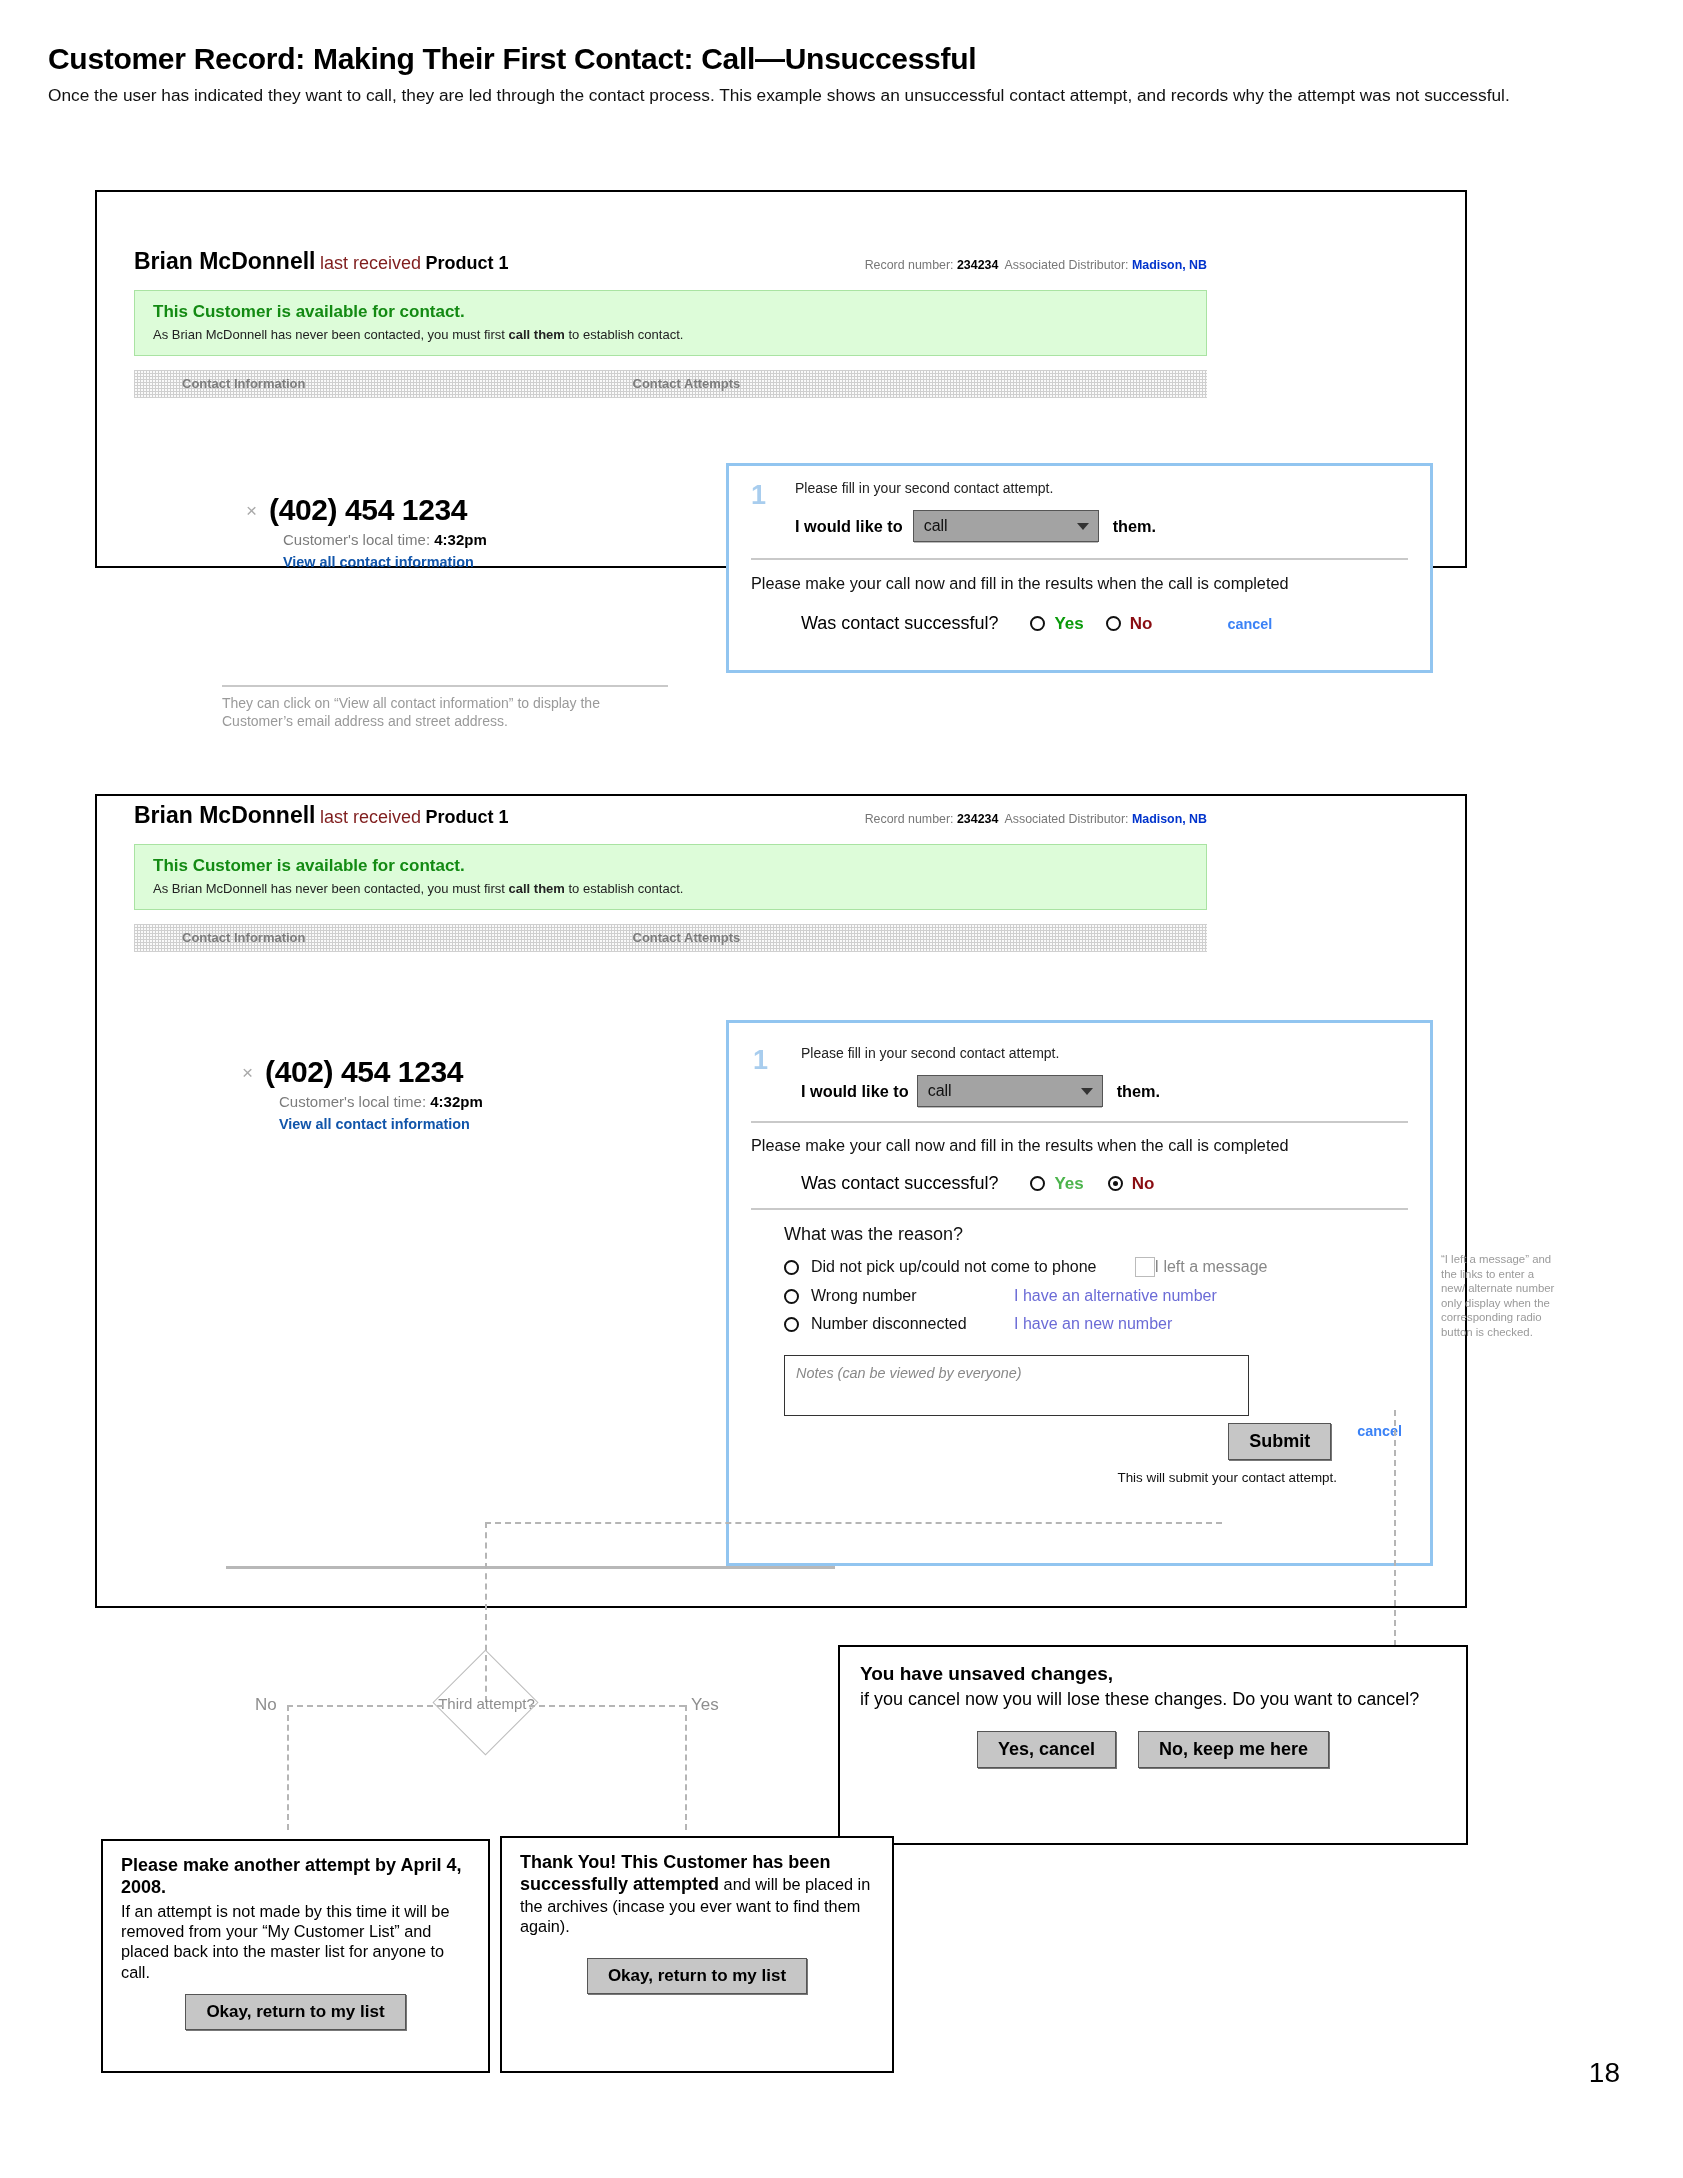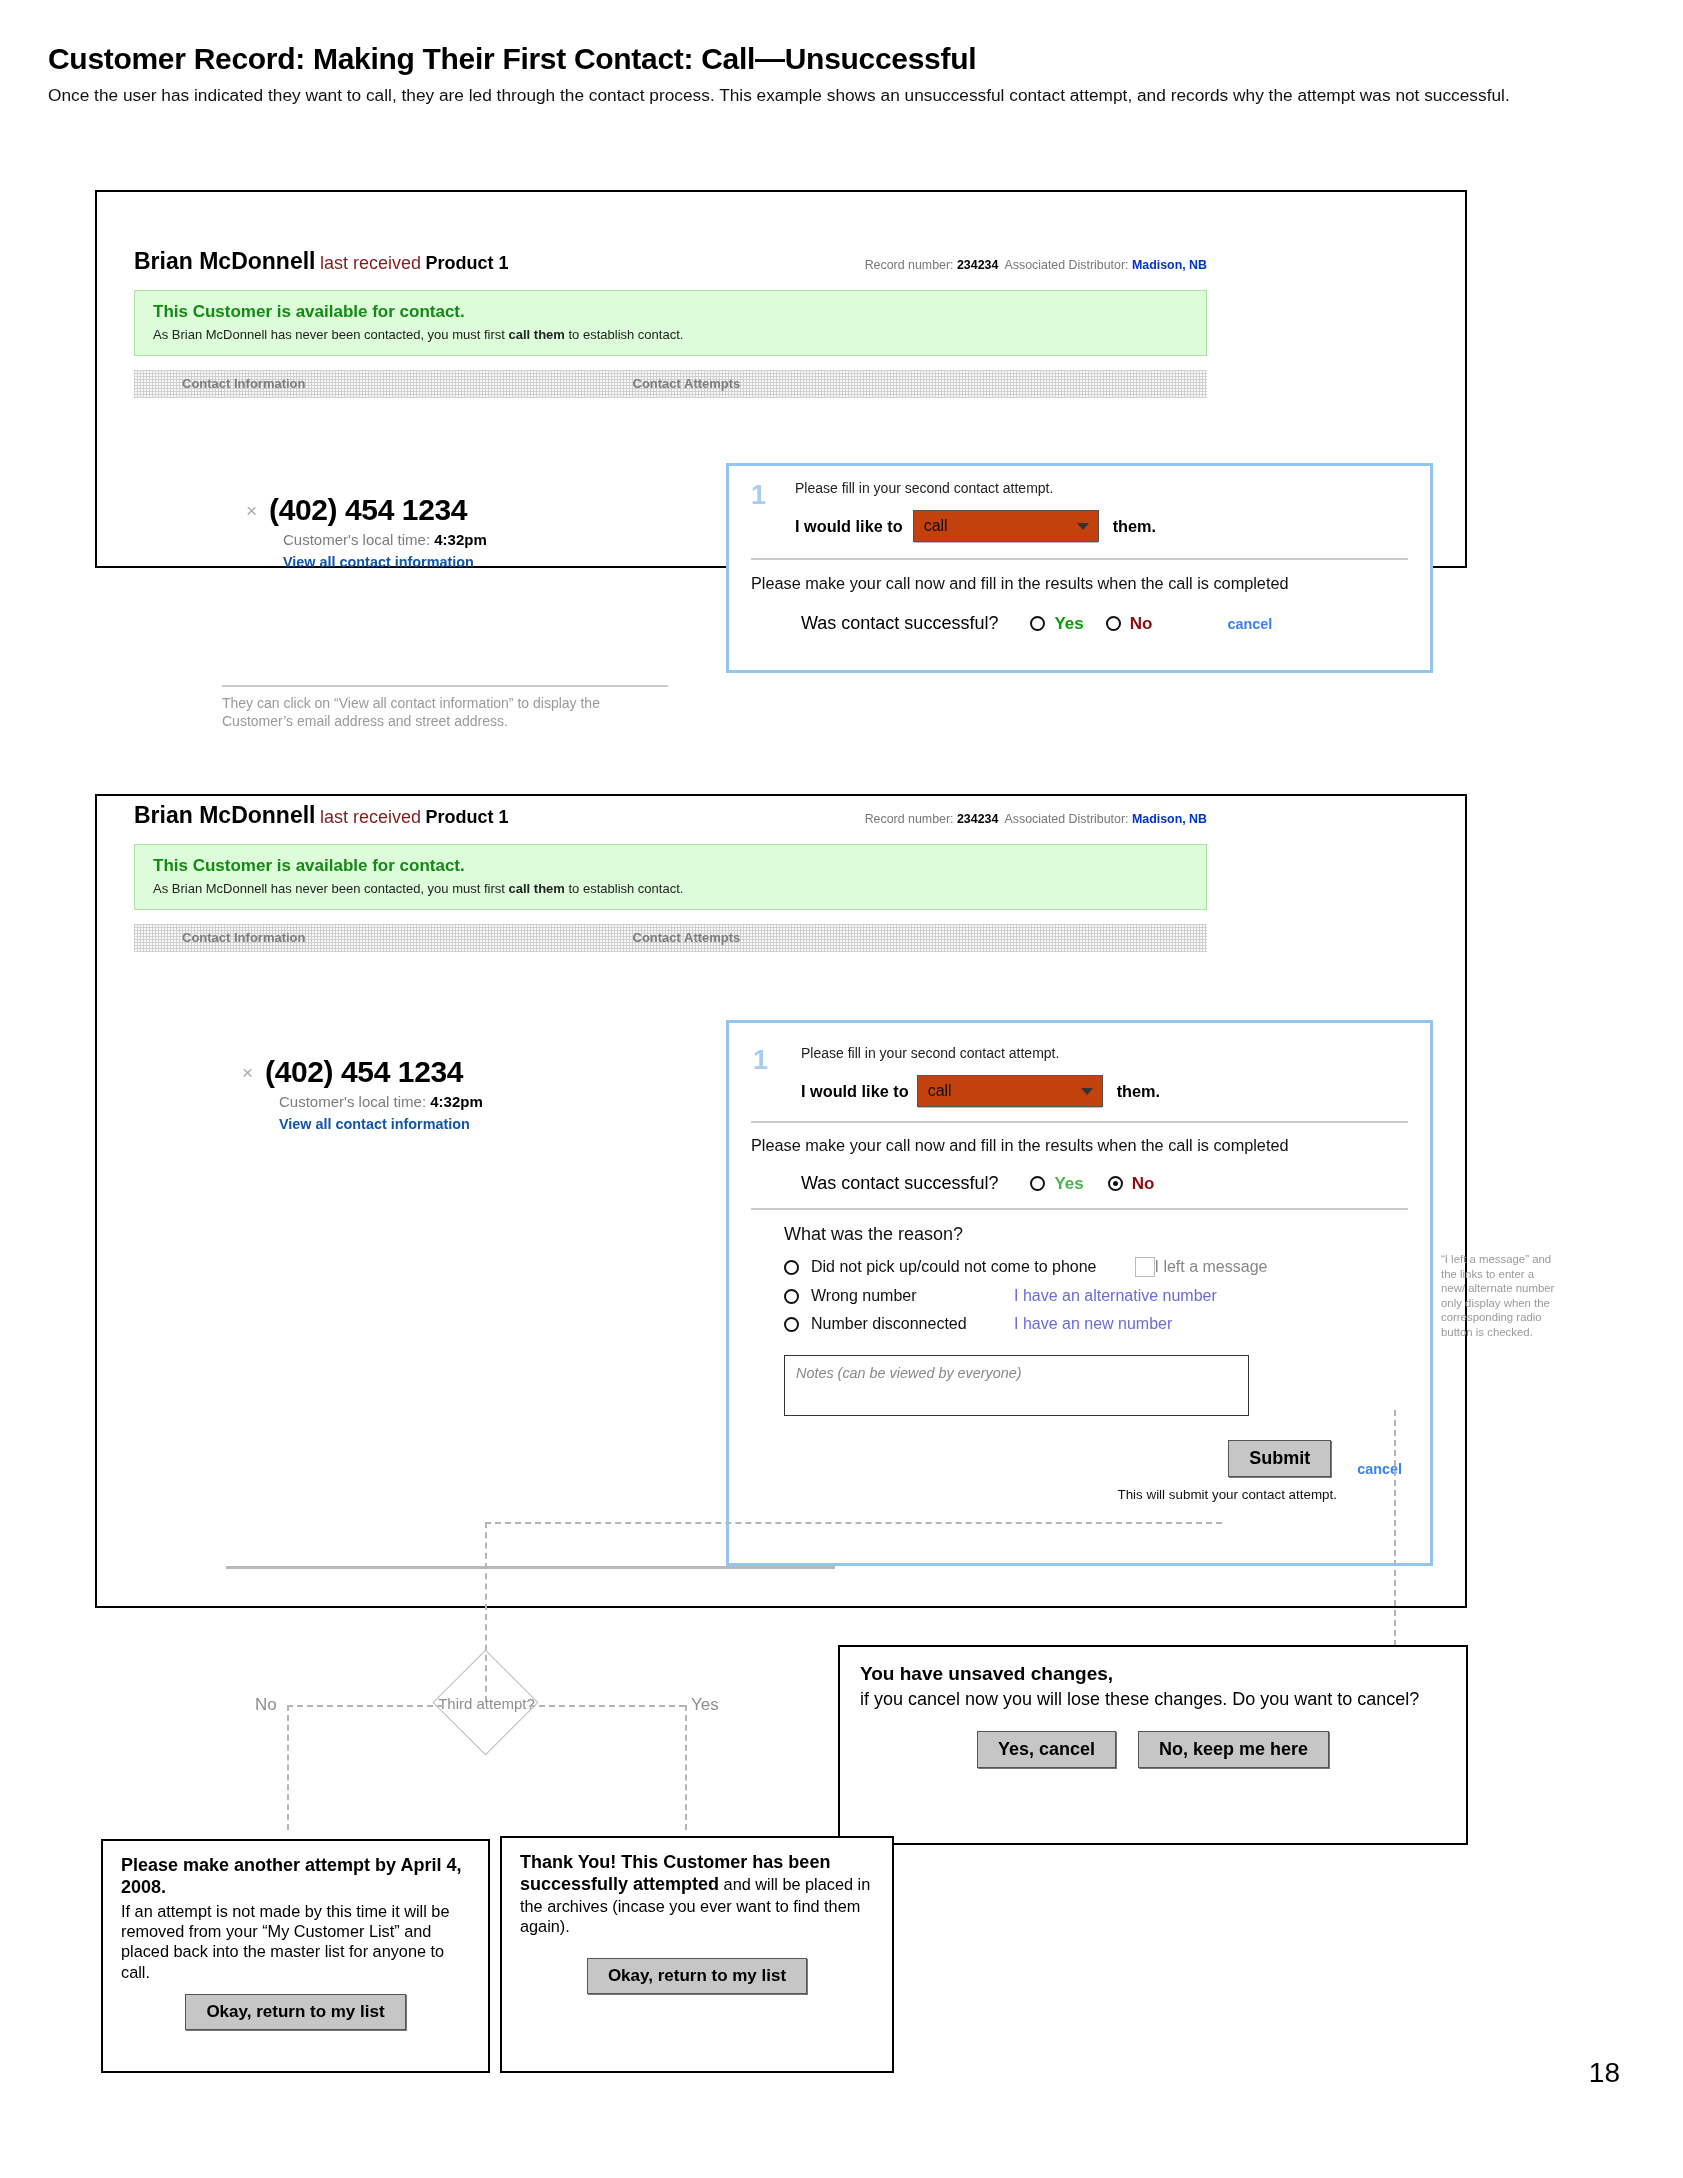--- a/index.html
+++ b/index.html
@@ -74,21 +74,21 @@
   .attempt-card {
     position:absolute;
     border:3px solid #92c5f0;
     background:#fff;
   }
   .att-num { font-size:27px; font-weight:bold; color:#a8cdee; }
   .att-q { font-size:14px; color:#222; }
   .att-line { display:flex; align-items:center; }
   .lbl-bold { font-size:16.3px; font-weight:bold; }
   .select-box {
-    border:1px solid #555; background:#c2410c;
+    border:1px solid #555; background:#a3a3a3;
     height:32px; width:186px;
     display:flex; align-items:center; justify-content:space-between;
     padding:0 9px 0 10px; font-size:16px; color:#111;
     box-shadow:0 2px 0 -1px #bbb;
   }
   .caret { width:0;height:0;border-left:6px solid transparent;border-right:6px solid transparent;border-top:7px solid #333; }
   .hr-soft { height:2px; background:#c9c9c9; }
   .att-instr { font-size:16.3px; color:#111; }
   .succ-row { display:flex; align-items:center; }
   .succ-q { font-size:18px; }
@@ -328,21 +328,21 @@
     </div>
 
     <div class="reason-row" style="margin-top:10px;">
       <span class="radio" style="margin-right:12px;"></span>
       <span class="reason-label" style="width:203px;">Number disconnected</span>
       <span class="blue-link">I have an new number</span>
     </div>
 
     <div class="notes" style="margin-top:22px;">Notes (can be viewed by everyone)</div>
 
-    <div style="display:flex; align-items:flex-end; justify-content:flex-end; margin-top:24px; padding-right:6px;">
+    <div style="display:flex; align-items:flex-start; justify-content:flex-end; margin-top:7px; padding-right:6px;">
       <span class="btn">Submit</span>
       <span class="cancel-link" style="margin-left:26px;">cancel</span>
     </div>
     <div class="submit-note" style="text-align:right; padding-right:71px; margin-top:10px;">This will submit your contact attempt.</div>
   </div>
 </div>
 
 <div class="annot-sm" style="position:absolute; left:1441px; top:1252px; width:117px;">“I left a message” and the links to enter a new/ alternate number only display when the corresponding radio button is checked.</div>
 
 <div class="hline" style="left:485px; top:1522px; width:737px;"></div>

